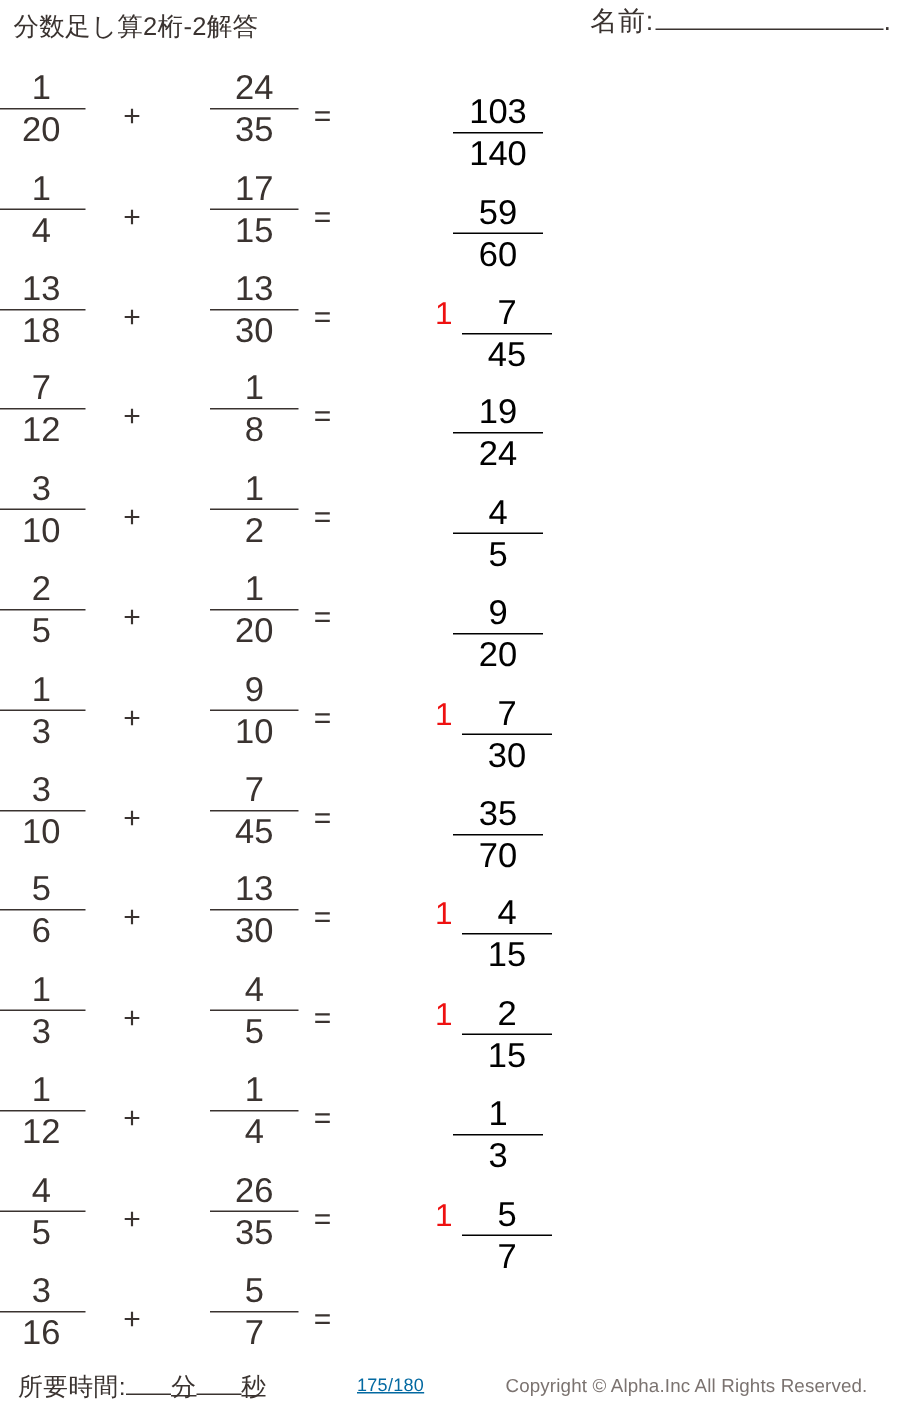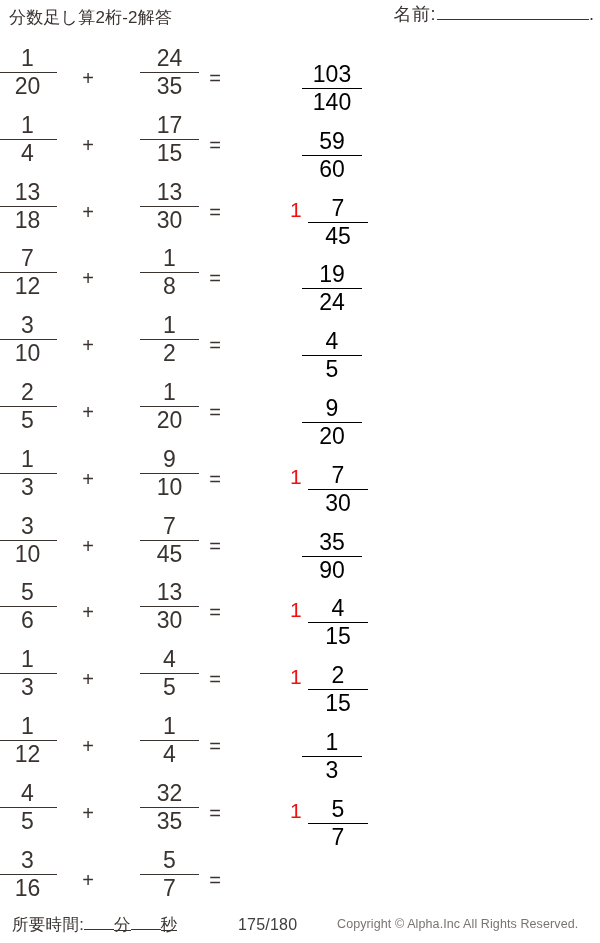--- a/index.html
+++ b/index.html
@@ -185,23 +185,24 @@
   .time-rule-b { width: 30px; }
   .time-unit {
     border-bottom: 1.3px solid #3a3330;
     height: 16px;
     display: inline-block;
   }
   .page-counter {
     position: absolute;
     left: 238px;
     top: 11px;
-    font-size: 16px;
-    color: #404040;
+    font-size: 12px;
+    color: #0369a1;
     letter-spacing: 0.2px;
+    text-decoration: underline;
   }
   .copyright {
     position: absolute;
     left: 337px;
     top: 12px;
     font-size: 12.5px;
     color: #7b7370;
     letter-spacing: 0.1px;
     white-space: nowrap;
   }
@@ -379,21 +380,21 @@
       <div class="frac f2">
         <span class="num">7</span>
         <span class="bar"></span>
         <span class="den">45</span>
       </div>
       <div class="eq">=</div>
       <div class="answer no-whole">
         <div class="frac">
           <span class="num">35</span>
           <span class="bar"></span>
-          <span class="den">90</span>
+          <span class="den">70</span>
         </div>
       </div>
     </div>
     <div class="row">
       <div class="frac f1">
         <span class="num">5</span>
         <span class="bar"></span>
         <span class="den">6</span>
       </div>
       <div class="plus">+</div>
@@ -456,21 +457,21 @@
       </div>
     </div>
     <div class="row">
       <div class="frac f1">
         <span class="num">4</span>
         <span class="bar"></span>
         <span class="den">5</span>
       </div>
       <div class="plus">+</div>
       <div class="frac f2">
-        <span class="num">32</span>
+        <span class="num">26</span>
         <span class="bar"></span>
         <span class="den">35</span>
       </div>
       <div class="eq">=</div>
       <div class="answer">
         <span class="whole">1</span>
         <div class="frac">
           <span class="num">5</span>
           <span class="bar"></span>
           <span class="den">7</span>

